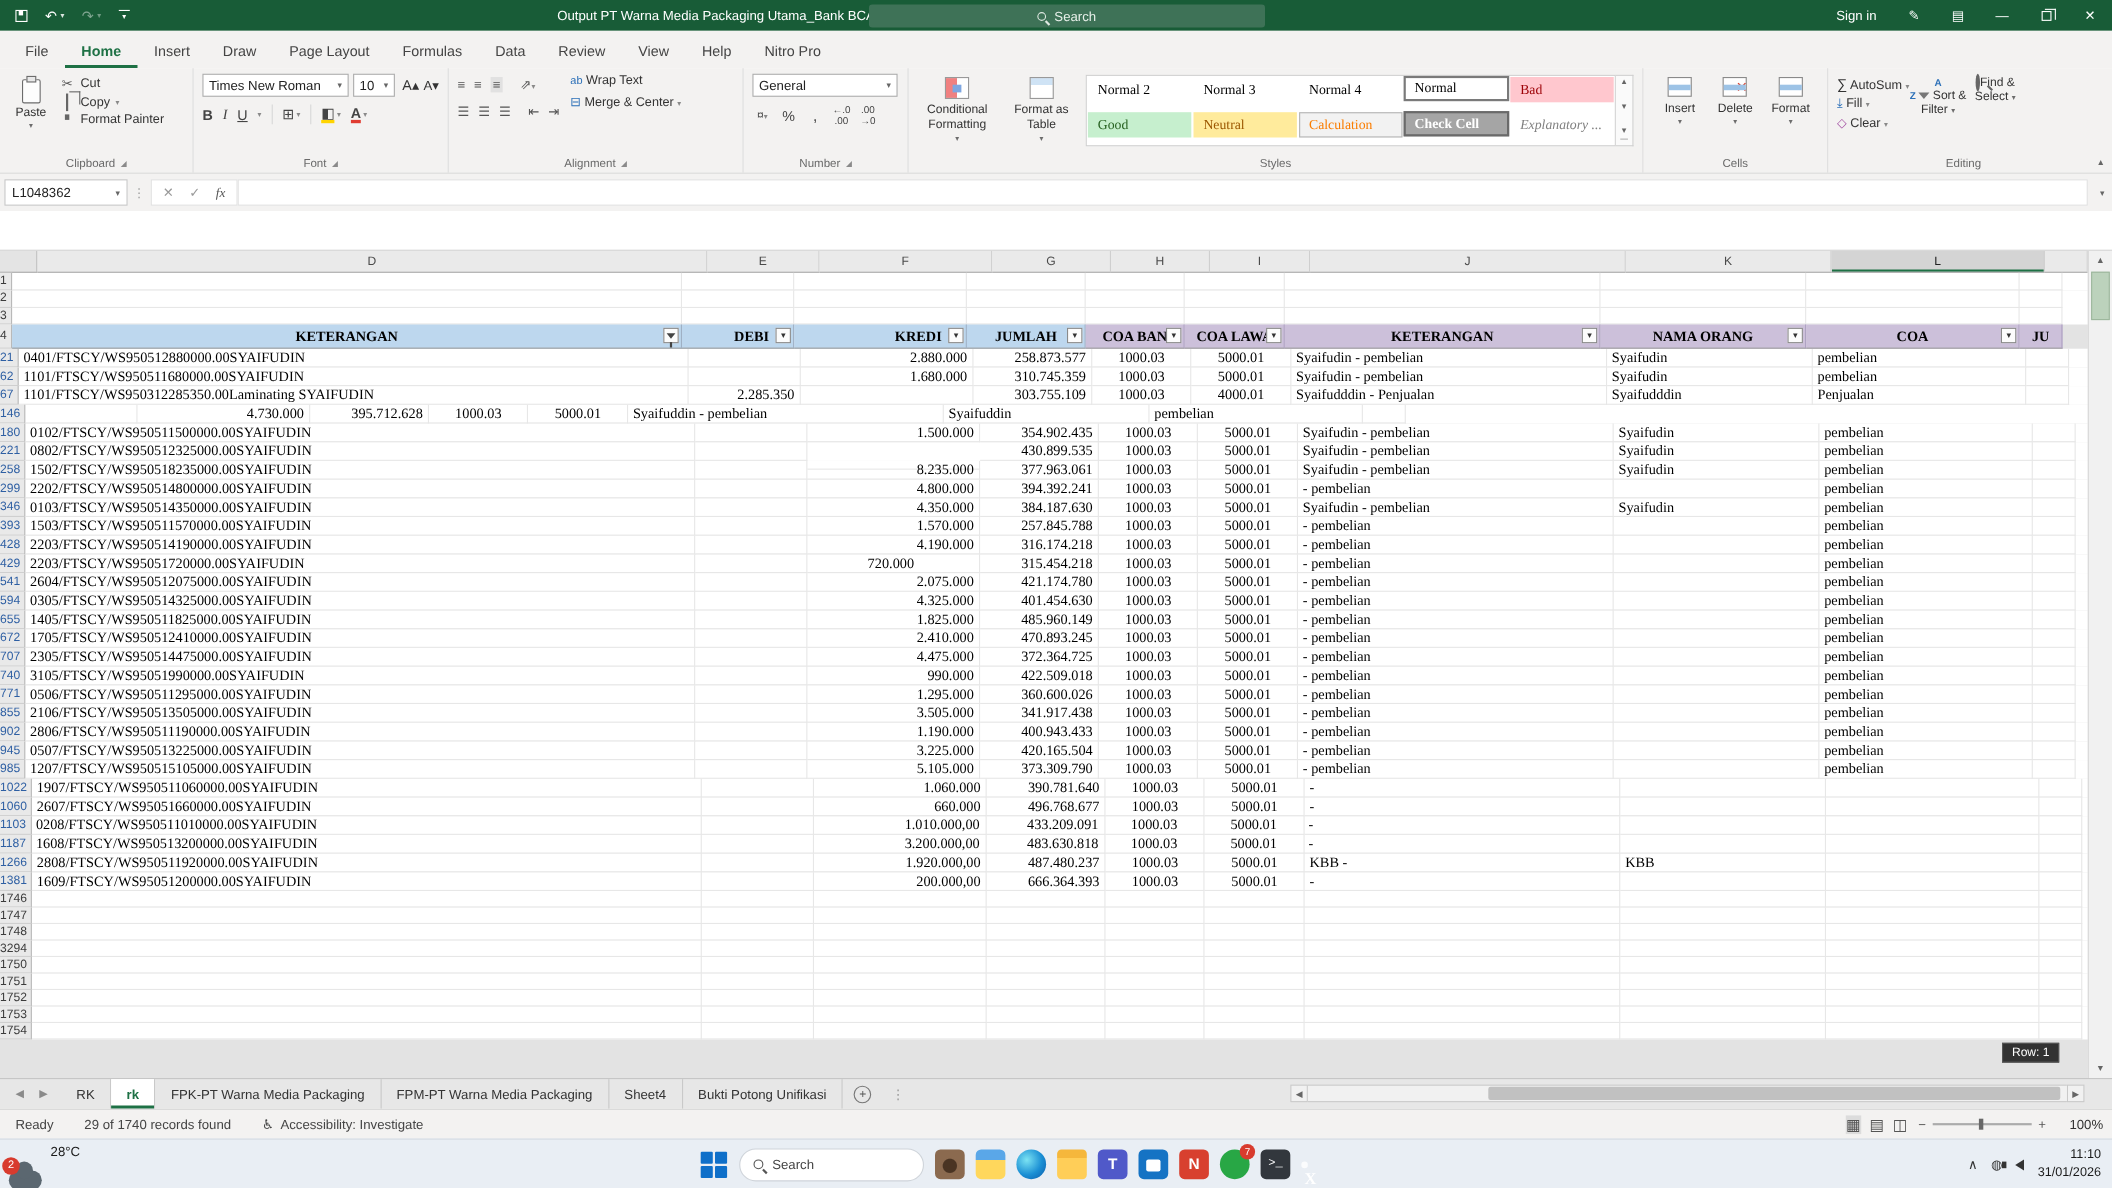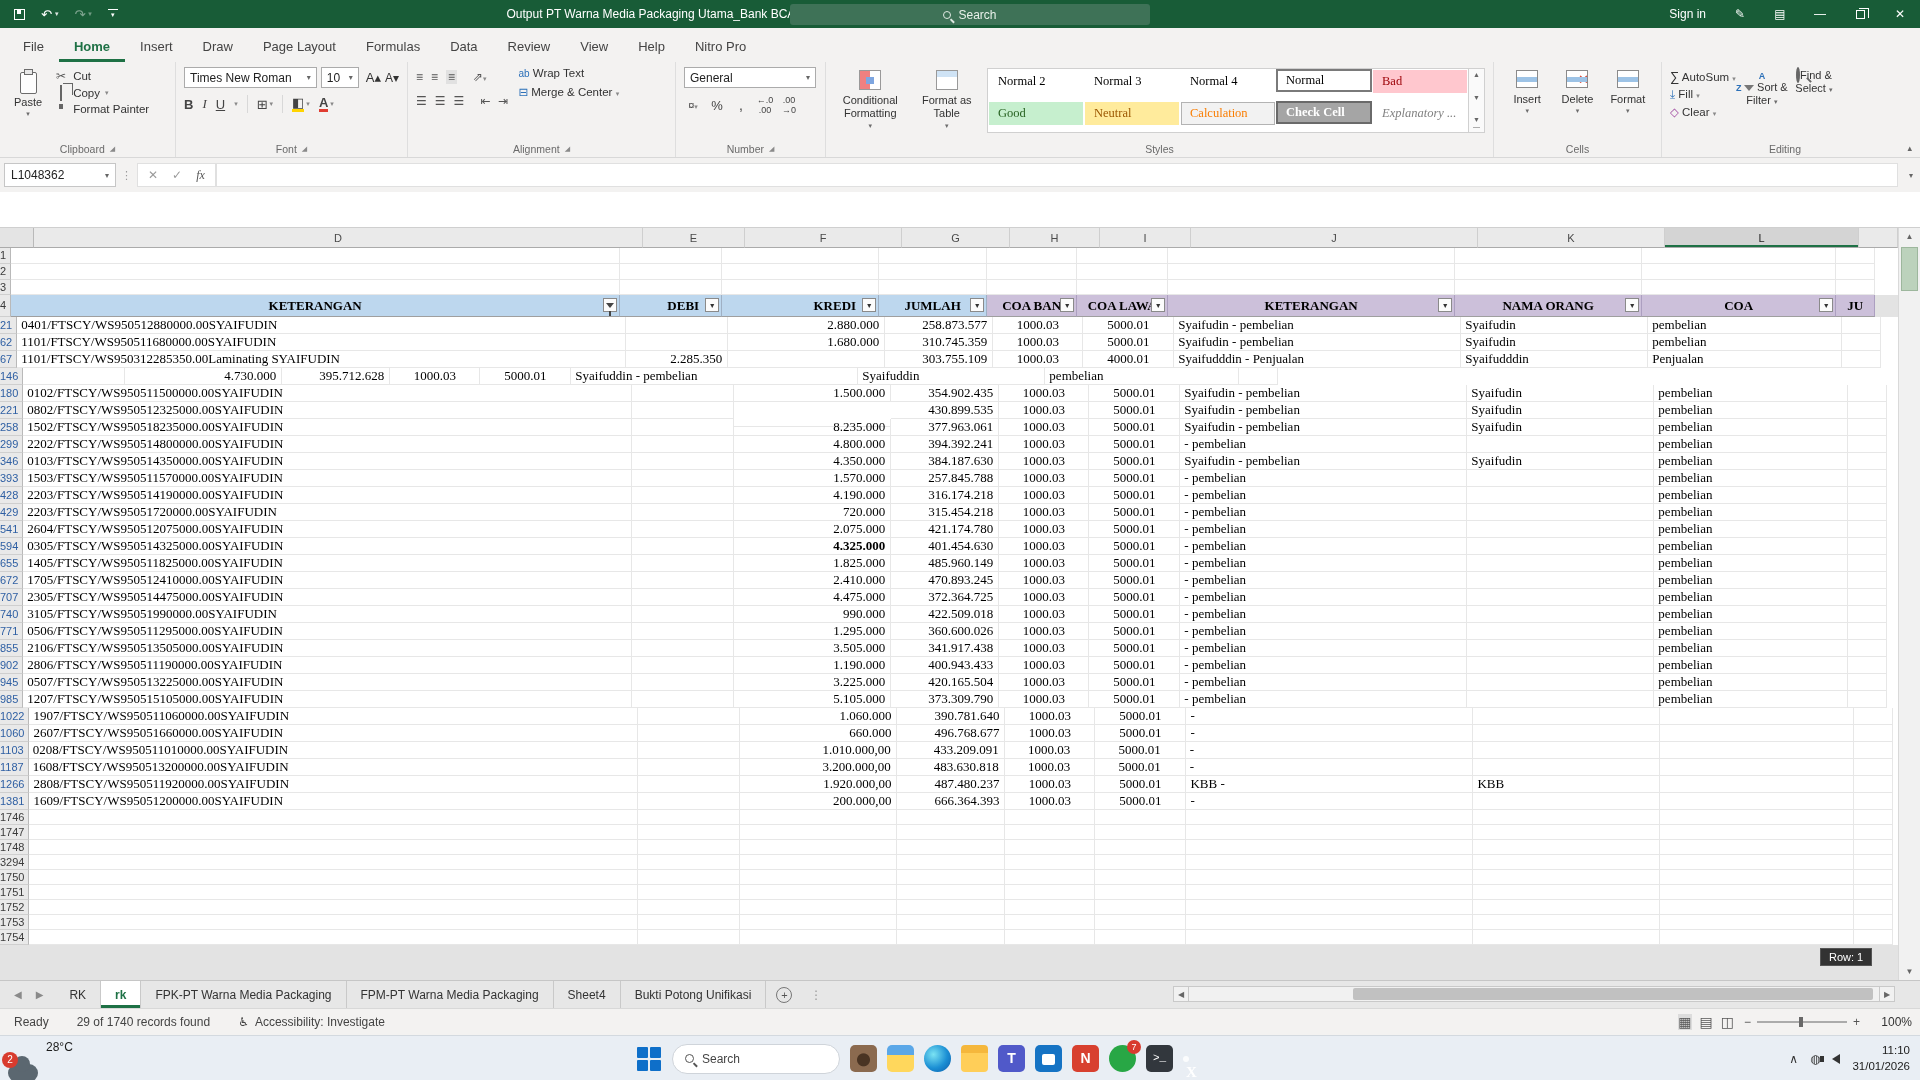--- a/index.html
+++ b/index.html
@@ -696,21 +696,21 @@
         <div class="gcell col-i a-center" style="line-height: 16px;">5000.01</div>
         <div class="gcell col-j a-left" style="line-height: 16px;">- pembelian</div>
         <div class="gcell col-k a-left" style="line-height: 16px;"></div>
         <div class="gcell col-l a-left" style="line-height: 16px;">pembelian</div>
         <div class="gcell col-m"></div>
       </div>
       <div class="grow" style="height: 17px;">
         <div class="gut" style="line-height: 16px;">429</div>
         <div class="gcell col-d a-left" style="line-height: 16px;">2203/FTSCY/WS95051720000.00SYAIFUDIN</div>
         <div class="gcell col-e a-right" style="line-height: 16px;"></div>
-        <div class="gcell col-f a-right" style="line-height: 16px;">720.000</div>
+        <div class="gcell col-f a-right" style="line-height: 16px; text-align: center;">720.000</div>
         <div class="gcell col-g a-right" style="line-height: 16px;">315.454.218</div>
         <div class="gcell col-h a-center" style="line-height: 16px;">1000.03</div>
         <div class="gcell col-i a-center" style="line-height: 16px;">5000.01</div>
         <div class="gcell col-j a-left" style="line-height: 16px;">- pembelian</div>
         <div class="gcell col-k a-left" style="line-height: 16px;"></div>
         <div class="gcell col-l a-left" style="line-height: 16px;">pembelian</div>
         <div class="gcell col-m"></div>
       </div>
       <div class="grow" style="height: 17px;">
         <div class="gut" style="line-height: 16px;">541</div>
@@ -722,21 +722,21 @@
         <div class="gcell col-i a-center" style="line-height: 16px;">5000.01</div>
         <div class="gcell col-j a-left" style="line-height: 16px;">- pembelian</div>
         <div class="gcell col-k a-left" style="line-height: 16px;"></div>
         <div class="gcell col-l a-left" style="line-height: 16px;">pembelian</div>
         <div class="gcell col-m"></div>
       </div>
       <div class="grow" style="height: 17px;">
         <div class="gut" style="line-height: 16px;">594</div>
         <div class="gcell col-d a-left" style="line-height: 16px;">0305/FTSCY/WS950514325000.00SYAIFUDIN</div>
         <div class="gcell col-e a-right" style="line-height: 16px;"></div>
-        <div class="gcell col-f a-right" style="line-height: 16px; font-weight: bold;">4.325.000</div>
+        <div class="gcell col-f a-right" style="line-height: 16px;">4.325.000</div>
         <div class="gcell col-g a-right" style="line-height: 16px;">401.454.630</div>
         <div class="gcell col-h a-center" style="line-height: 16px;">1000.03</div>
         <div class="gcell col-i a-center" style="line-height: 16px;">5000.01</div>
         <div class="gcell col-j a-left" style="line-height: 16px;">- pembelian</div>
         <div class="gcell col-k a-left" style="line-height: 16px;"></div>
         <div class="gcell col-l a-left" style="line-height: 16px;">pembelian</div>
         <div class="gcell col-m"></div>
       </div>
       <div class="grow" style="height: 17px;">
         <div class="gut" style="line-height: 16px;">655</div>

